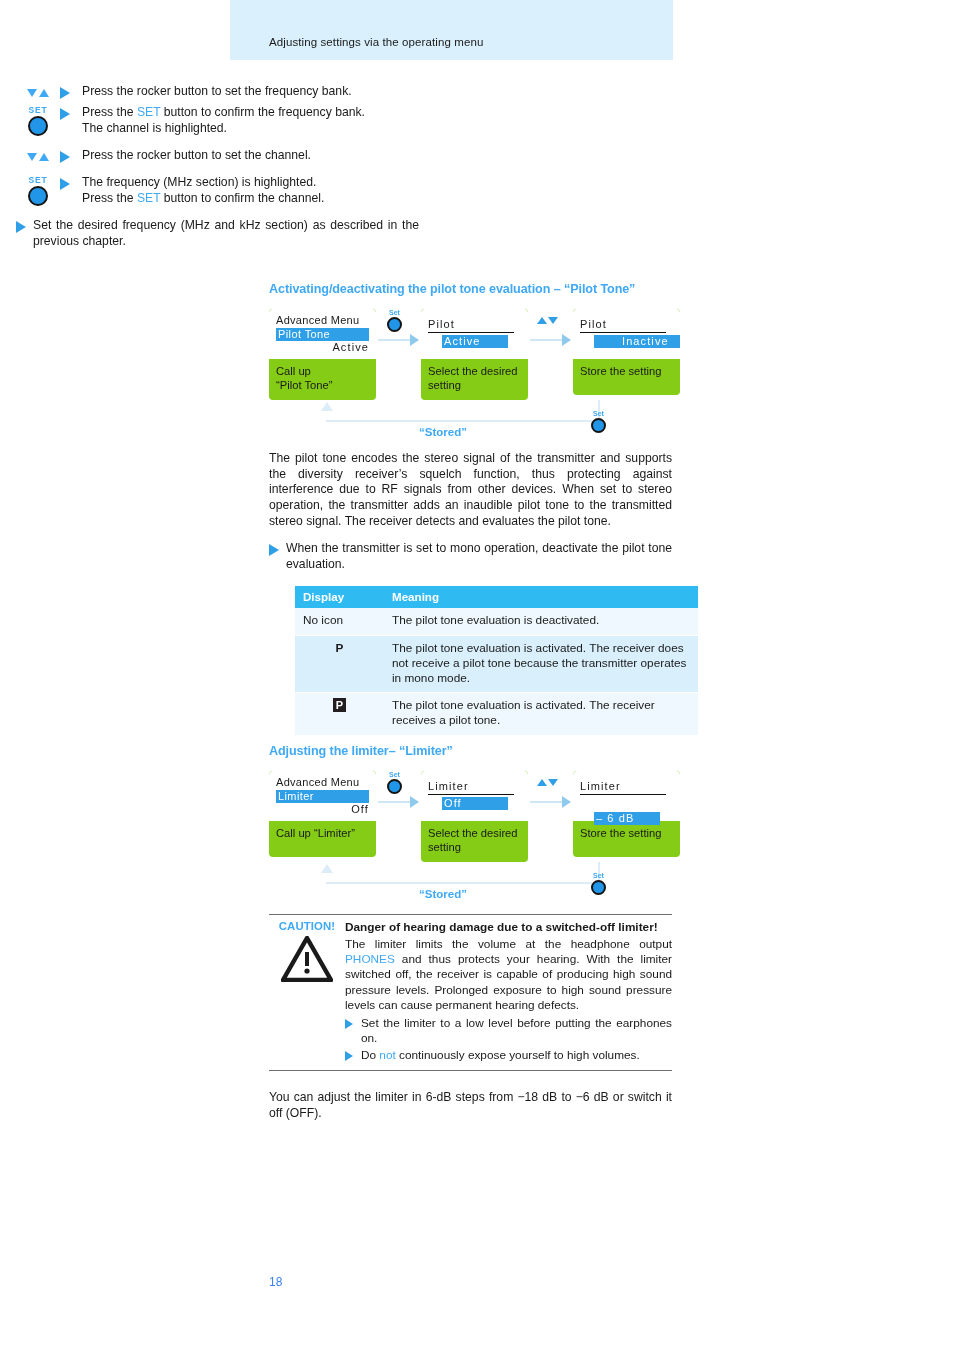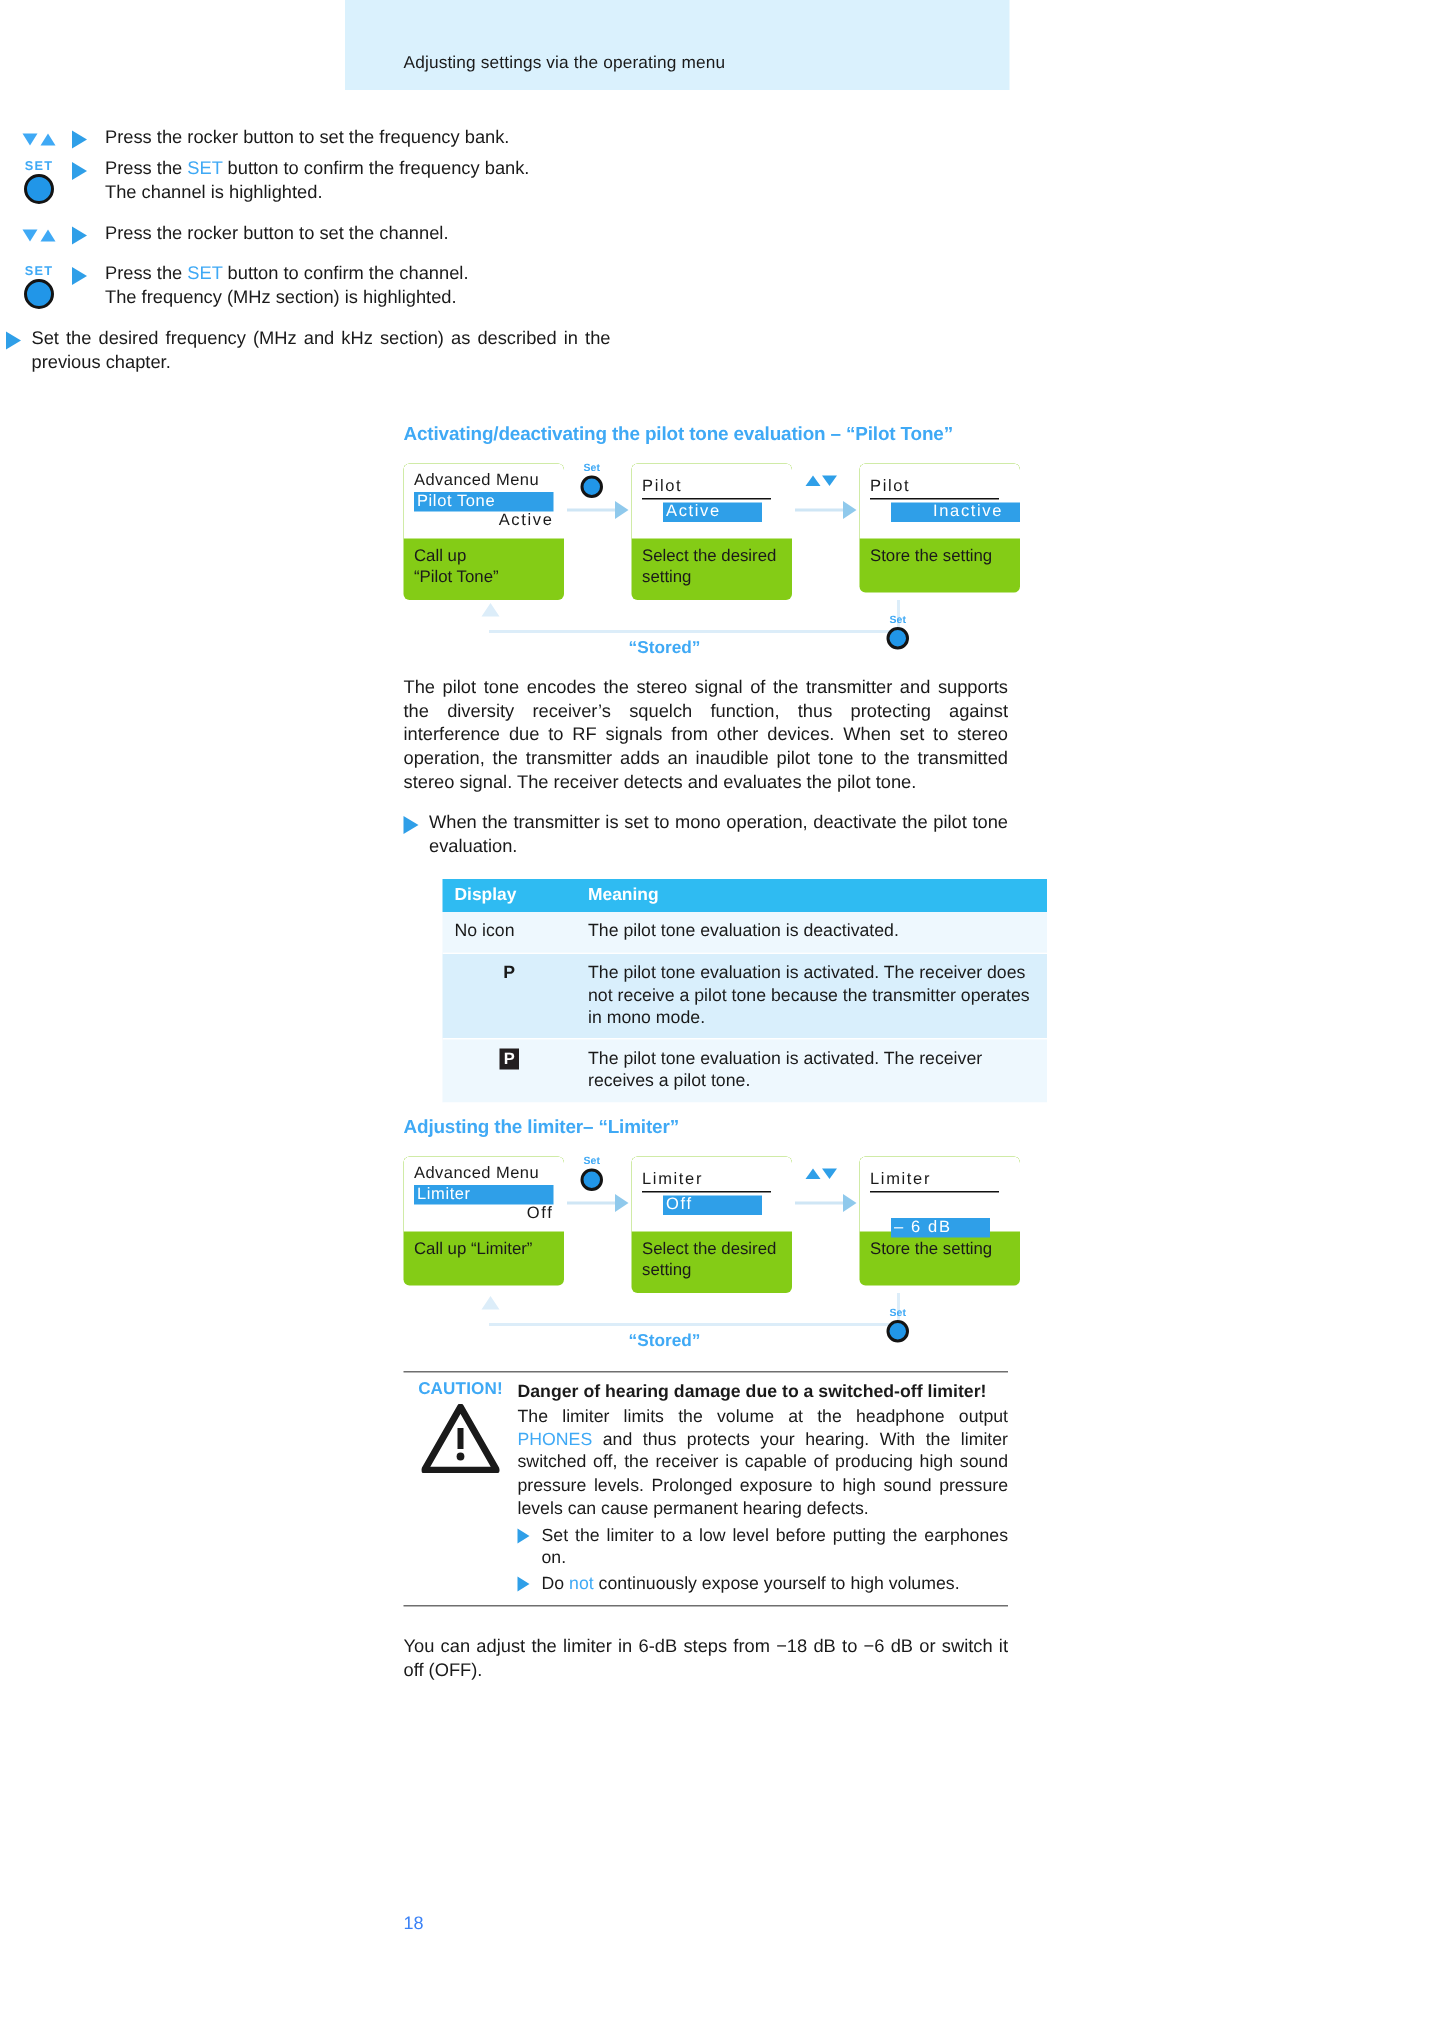--- a/index.html
+++ b/index.html
@@ -41,21 +41,21 @@
   
   .content {
     position: absolute;
     left: 269px;
     top: 0;
     width: 403px;
   }
   
   .steps {
     position: absolute;
-    left: 4px;
+    left: 16px;
     top: 84px;
     width: 403px;
   }
   .step-row {
     display: flex;
     align-items: flex-start;
     margin-bottom: 2px;
   }
   .step-icon {
     width: 44px;
@@ -472,22 +472,22 @@
       <div class="step-icon">
         <div class="setbtn">
           <span class="lbl">SET</span>
           <span class="ring"></span>
         </div>
       </div>
       <div class="step-arrow">
           <div class="arw"></div>
         </div>
       <div class="step-text">
+        <div>The frequency (MHz section) is highlighted.</div>
         <div>Press the <span class="kw">SET</span> button to confirm the channel.</div>
-        <div>The frequency (MHz section) is highlighted.</div>
       </div>
     </div>
 
     <div class="bullet-row" style="margin-top:12px;">
       <div class="step-arrow">
           <div class="arw"></div>
         </div>
       <div class="step-text justify">Set the desired frequency (MHz and kHz section) as described in the previous chapter.</div>
     </div>
   </div>

